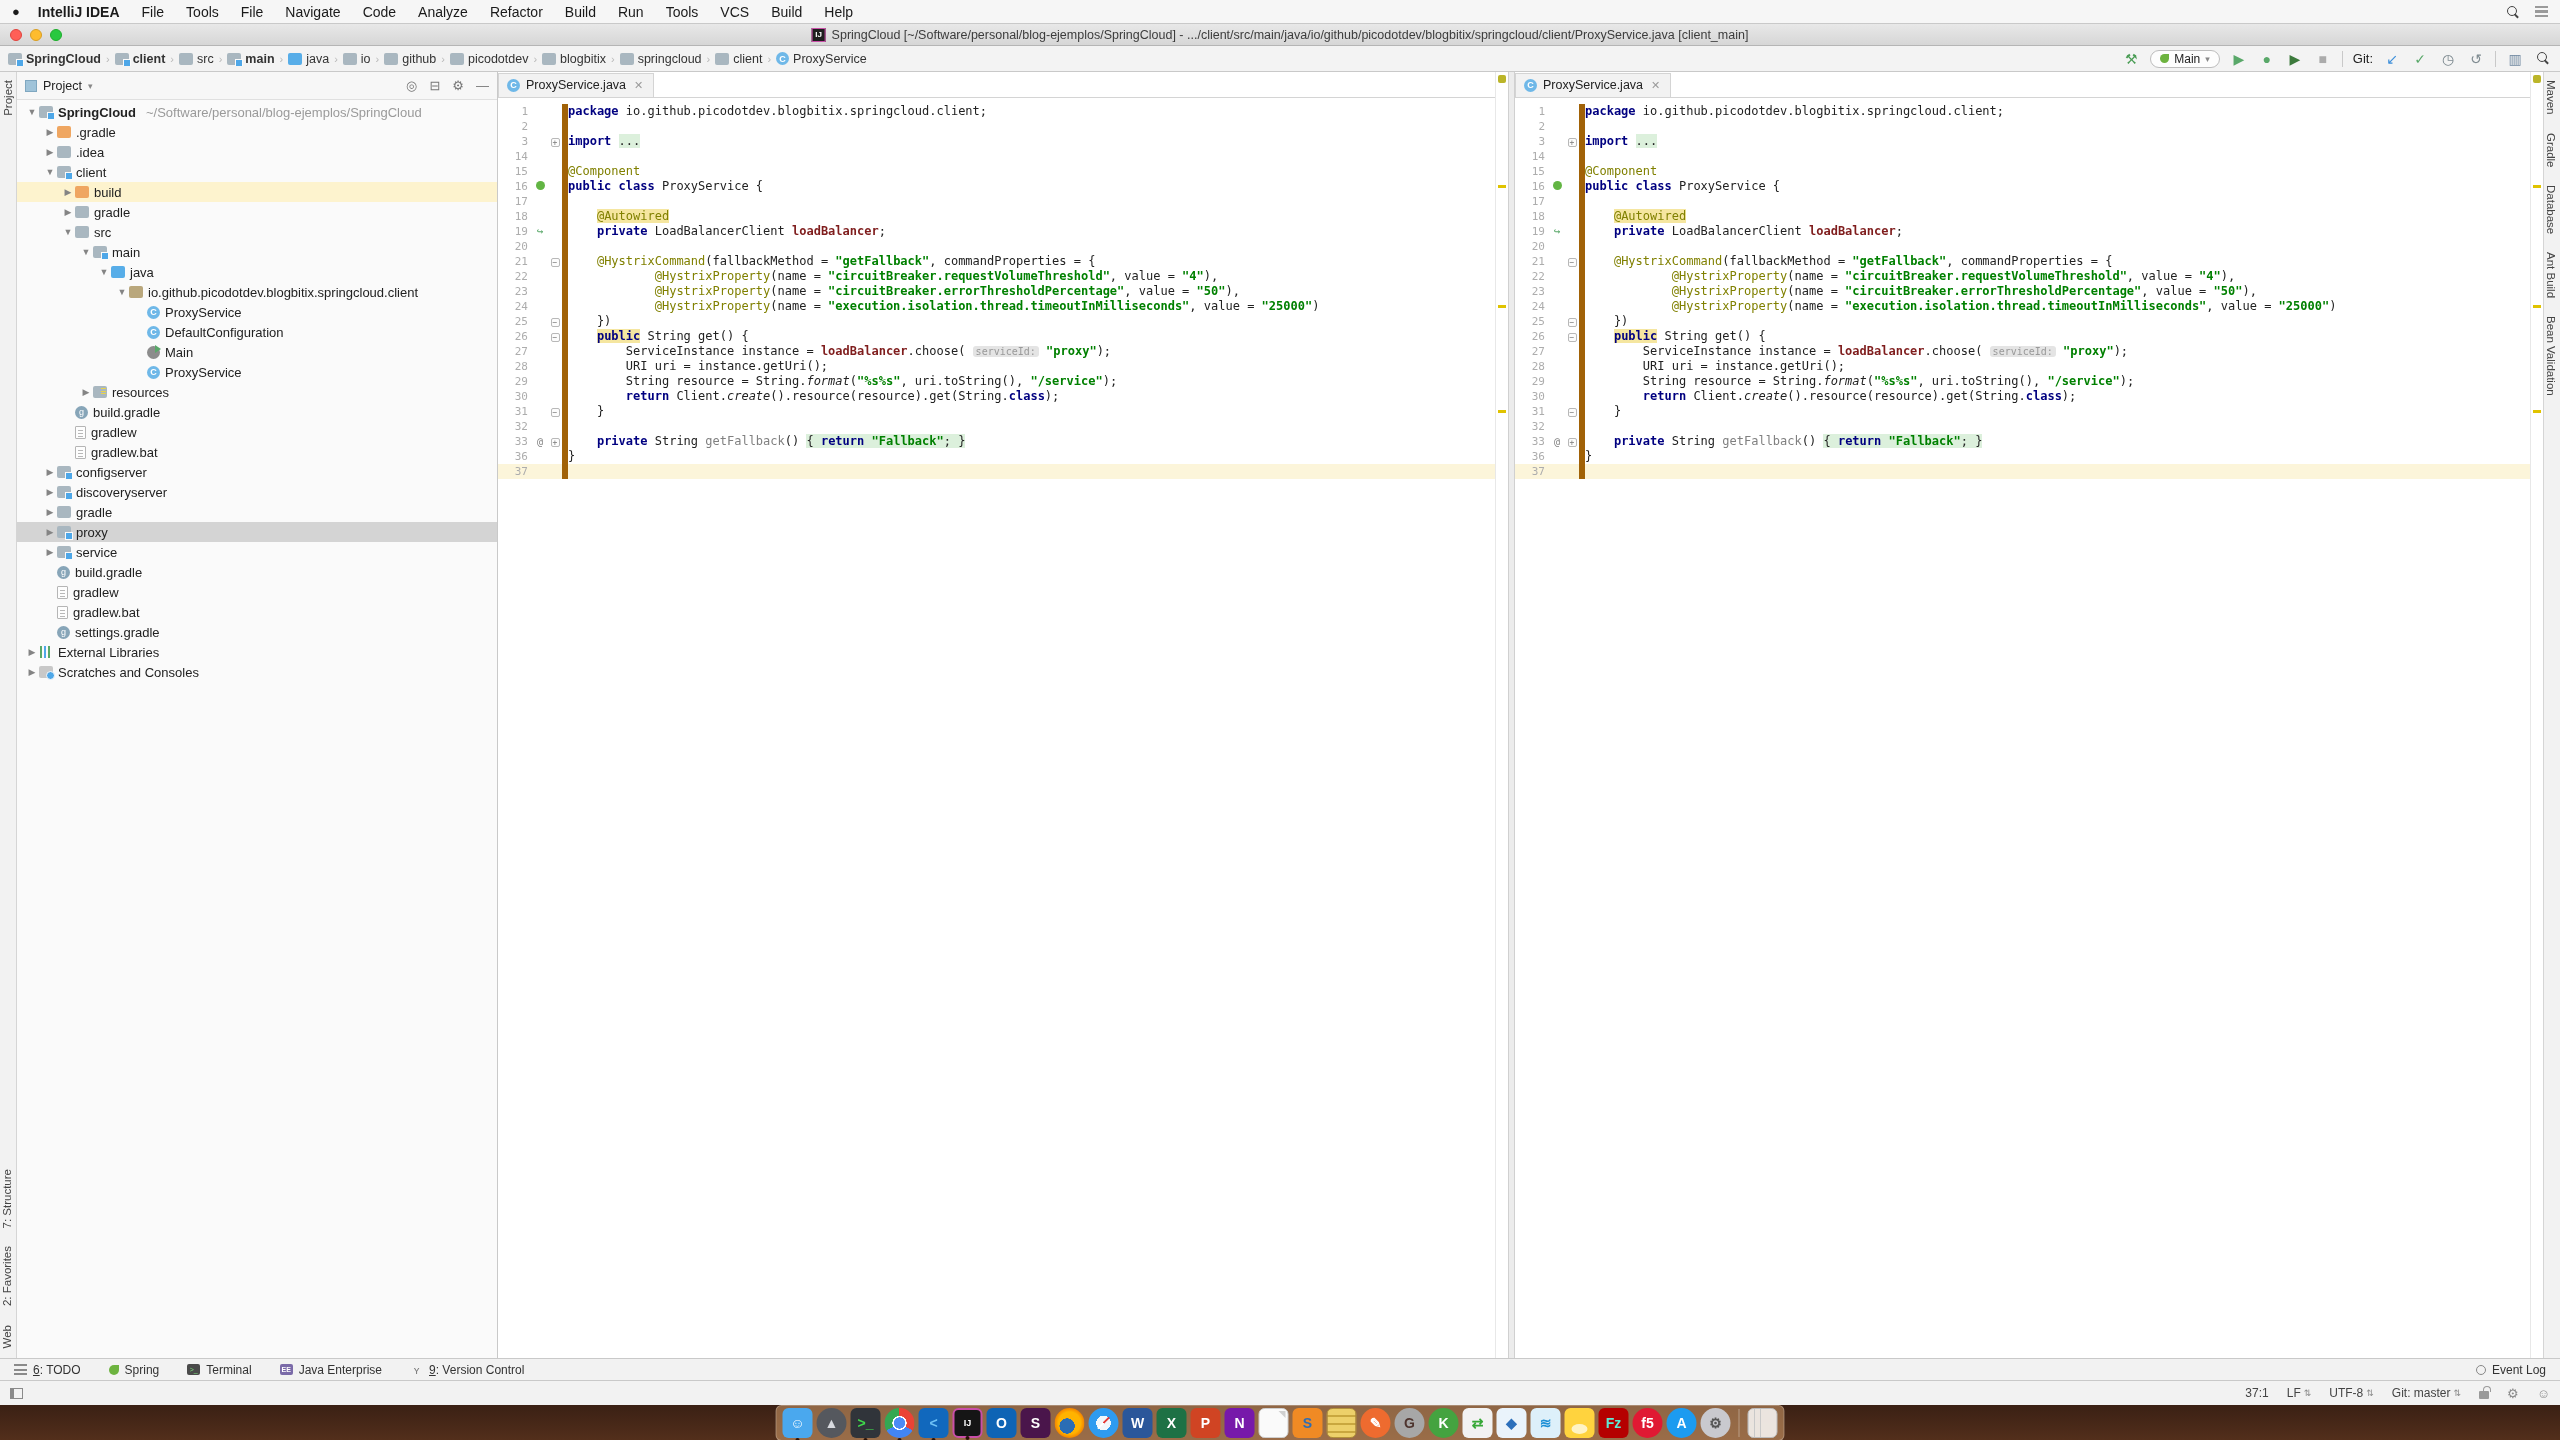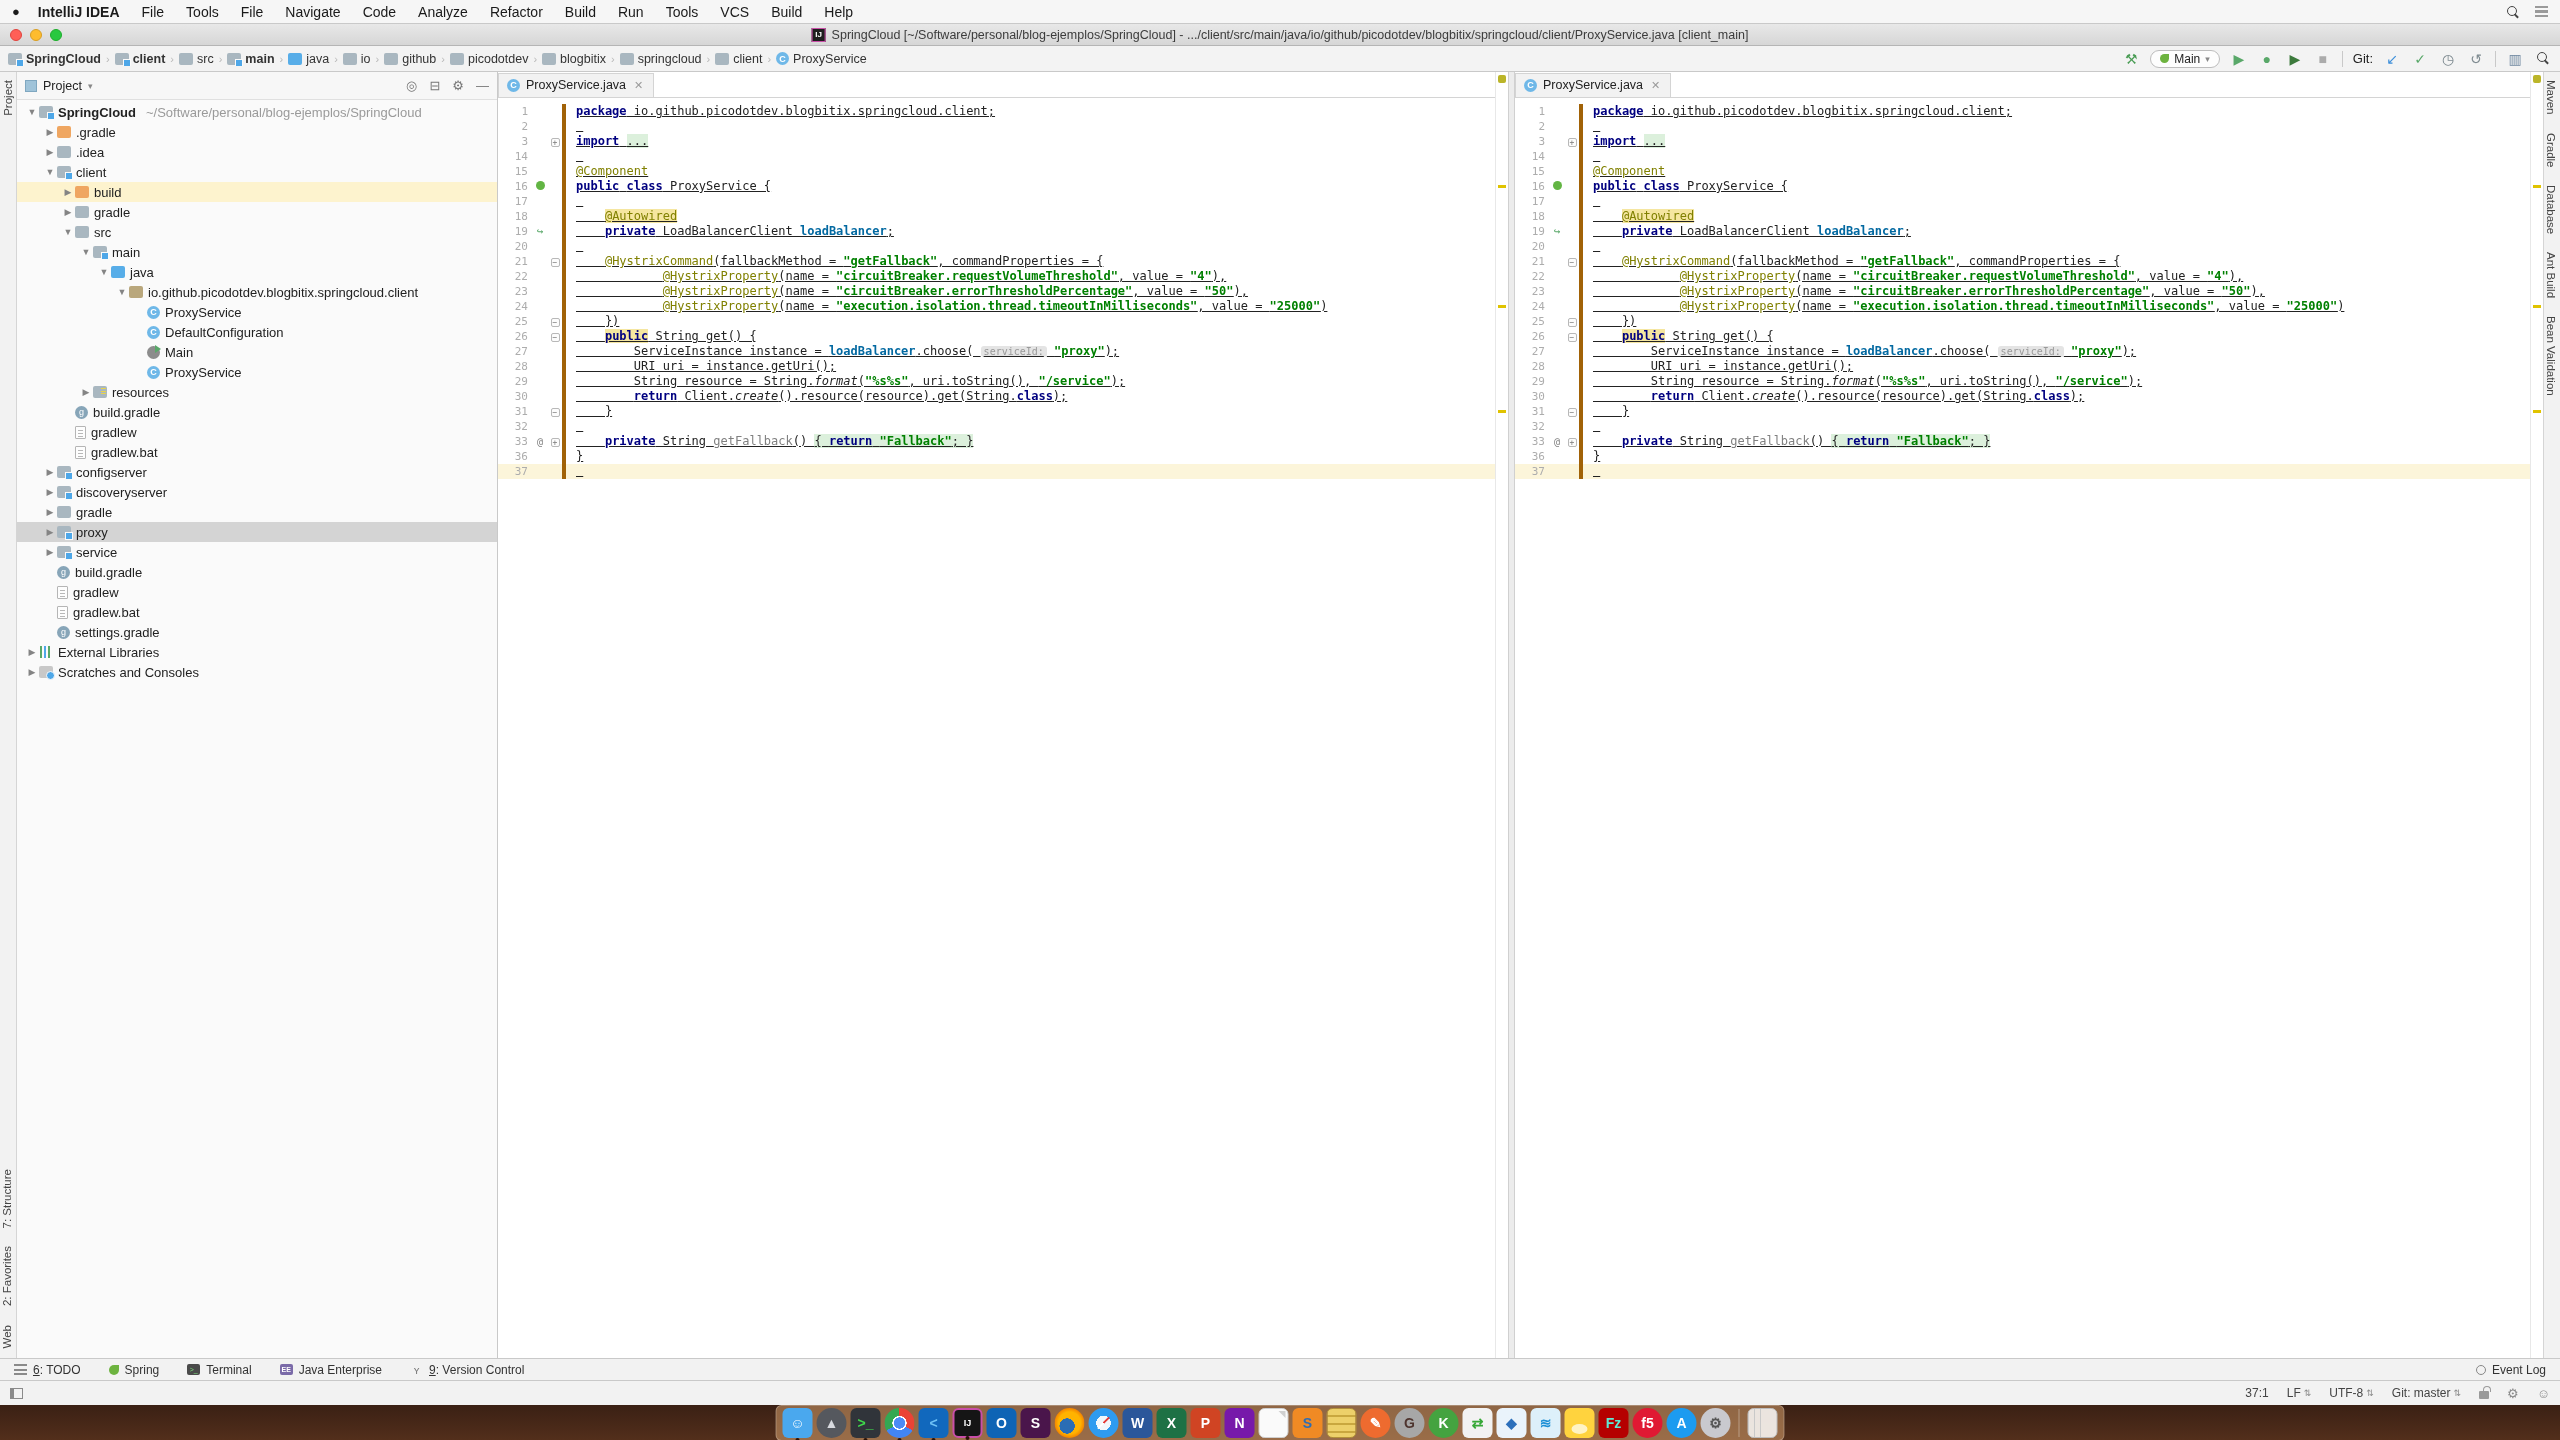--- a/index.html
+++ b/index.html
@@ -97,25 +97,25 @@
   .tab .close { color:#9A9A9A; font-size:11px; margin-left:2px; }
   .code-area { flex:1; overflow:hidden; position:relative; padding-top:6px; font-family:"DejaVu Sans Mono", monospace; font-size:12px; }
   .line { display:flex; height:15px; line-height:15px; }
   .line.current { background:#FCF5DA; }
   .g-num { width:34px; text-align:right; color:#ADADAD; font-size:11px; flex:none; padding-right:4px; }
   .g-ic { width:16px; flex:none; text-align:center; font-size:10px; color:#808080; }
   .g-fold { width:14px; flex:none; text-align:center; }
   .fold-box { display:inline-block; width:9px; height:9px; border:1px solid #B8B8B8; background:#FCFCFC; color:#777; font-size:8px; line-height:7px; text-align:center; border-radius:2px; }
   .g-spring { display:inline-block; width:9px; height:9px; border-radius:50%; background:#62B543; }
   .g-auto { color:#59A869; font-size:11px; }
-  .l-text { white-space:pre; flex:1; border-left:4px solid #a16207; padding-left:10px; min-width:0;text-decoration:underline; }
+  .l-text { white-space:pre; flex:1; border-left:6px solid #a16207; padding-left:0; min-width:0; }
   .t-kw { color:#000080; font-weight:bold; }
   .t-str { color:#008000; font-weight:bold; }
   .t-ann { color:#808000; }
-  .t-fld { color:#0369a1; font-weight:bold; }
+  .t-fld { color:#7f1d1d; font-weight:bold; }
   .t-sm { font-style:italic; }
   .t-gray { color:#808080; }
   .t-hl { background:#F5E6A0; }
   .t-fb { background:#DCF0DC; }
   .t-hint { background:#E4E4E4; color:#999; border-radius:3px; font-size:10px; padding:0 3px; }
   .estripe { position:absolute; top:0; right:0; bottom:0; width:13px; background:#FFF; border-left:1px solid #E8E8E8; }
   .estripe .indicator { position:absolute; top:3px; left:2px; width:8px; height:8px; background:#BBB529; border-radius:2px; }
   .emark { position:absolute; left:2px; width:8px; height:3px; background:#E0C300; }
 
   

